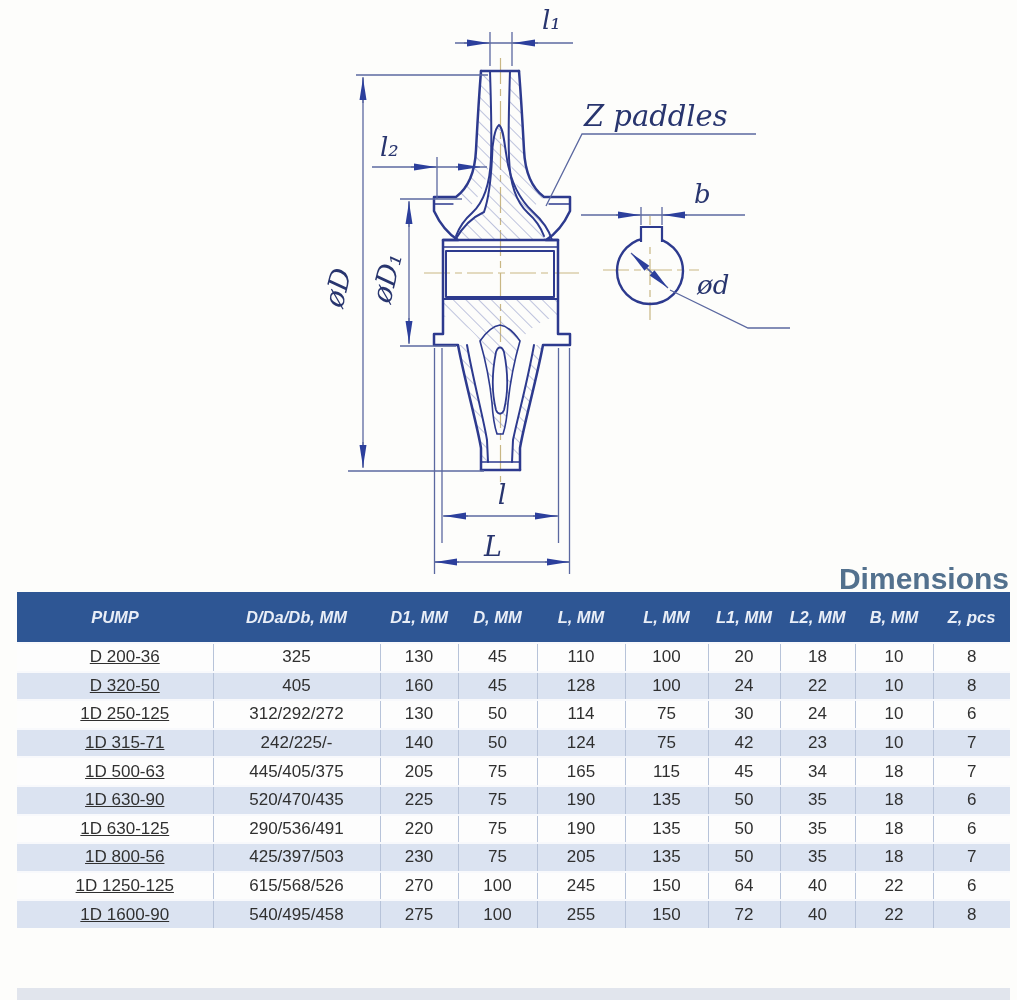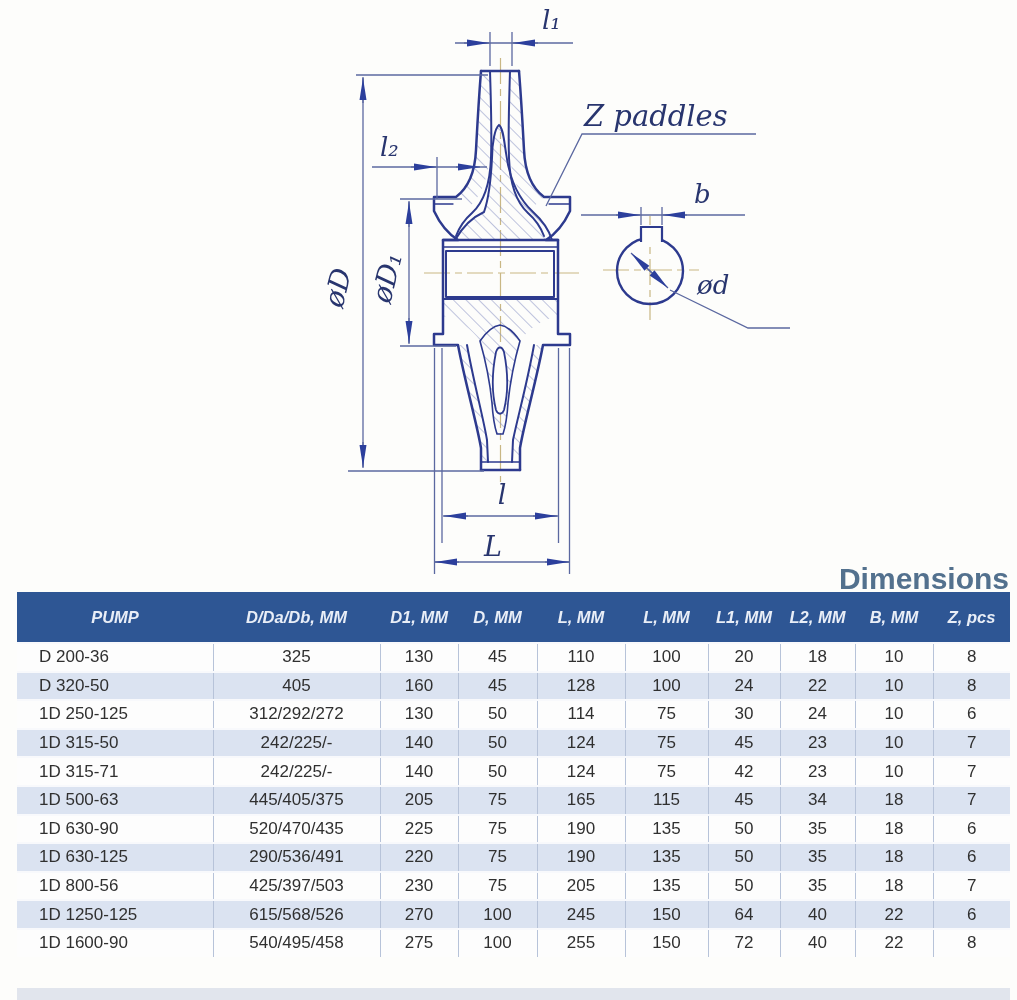--- a/index.html
+++ b/index.html
@@ -25,21 +25,21 @@
     background:var(--header_bg);color:var(--header_text);
     font-weight:bold;font-size:16.5px;height:50px;padding:0;text-align:center;font-style:italic;
   }
   table.dims tbody td{
     height:26.6px;padding:0 2px;text-align:center;
     border-top:2px solid var(--row_gap);
     border-right:1px solid var(--divider);
     overflow:hidden;white-space:nowrap;
   }
   table.dims tbody td:last-child{border-right:none;}
-  table.dims tbody td:first-child{text-align:left;padding-left:22px;}
+  table.dims tbody td:first-child{text-align:center;padding-left:22px;text-decoration:underline;}
   table.dims tbody tr{background:var(--row_base);}
   table.dims tbody tr:nth-child(even){background:var(--row_alt);}
   .bottom-strip{position:absolute;left:17px;top:988px;width:993px;height:12px;background:var(--strip);}
   .cad-label{font-family:"DejaVu Serif","Liberation Serif",serif;font-style:italic;fill:var(--draw_text);}
 </style>
 </head>
 <body>
 
 <div class="page">
 
@@ -239,32 +239,20 @@
           <td>130</td>
           <td>50</td>
           <td>114</td>
           <td>75</td>
           <td>30</td>
           <td>24</td>
           <td>10</td>
           <td>6</td>
         </tr>
         <tr>
-          <td>1D 315-50</td>
-          <td>242/225/-</td>
-          <td>140</td>
-          <td>50</td>
-          <td>124</td>
-          <td>75</td>
-          <td>45</td>
-          <td>23</td>
-          <td>10</td>
-          <td>7</td>
-        </tr>
-        <tr>
           <td>1D 315-71</td>
           <td>242/225/-</td>
           <td>140</td>
           <td>50</td>
           <td>124</td>
           <td>75</td>
           <td>42</td>
           <td>23</td>
           <td>10</td>
           <td>7</td>

